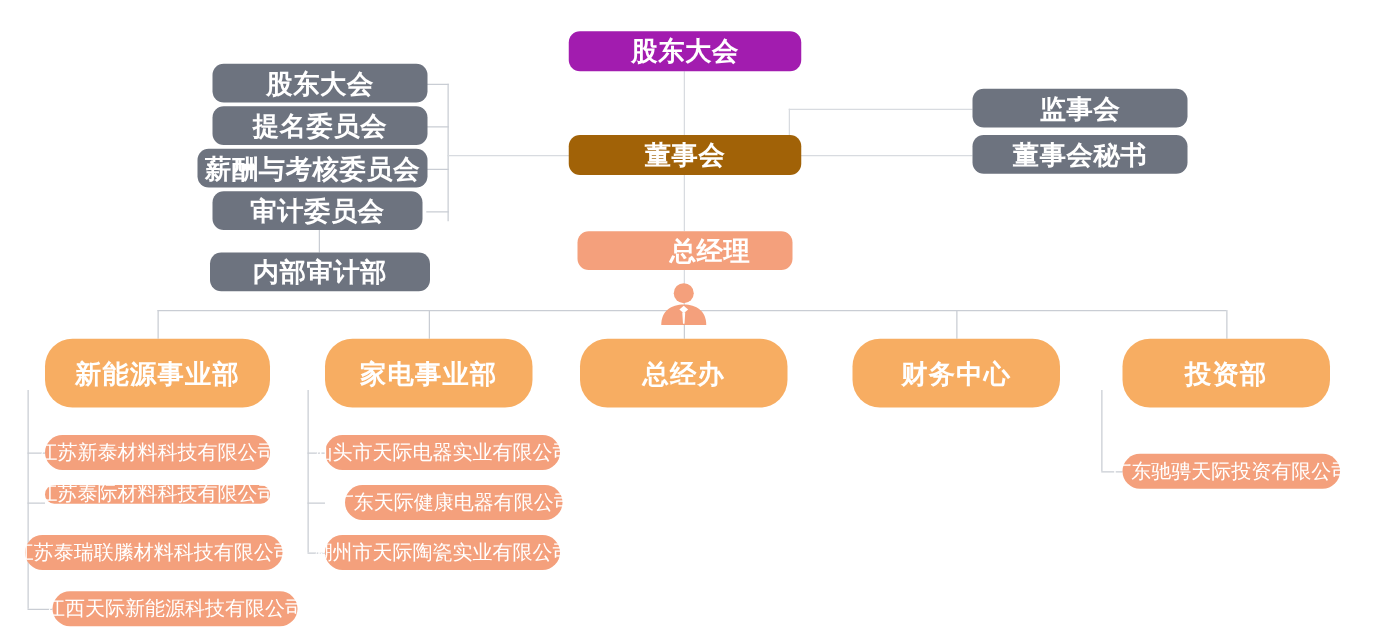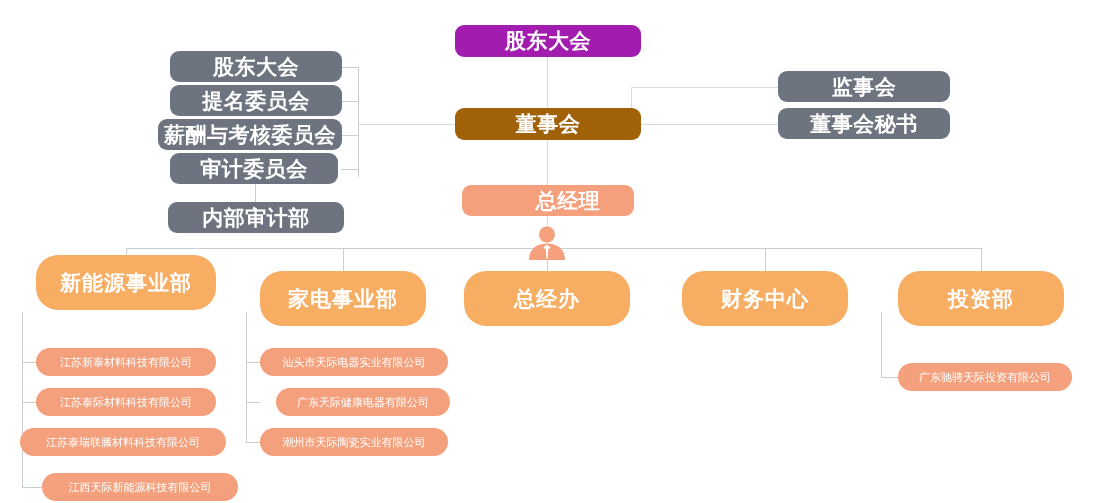--- a/index.html
+++ b/index.html
@@ -39,21 +39,21 @@
   .node.dept{
     background:#f7ad62;
     border-radius:22px;
     font-size:21px;
     font-weight:bold;
     letter-spacing:1px;
   }
   .node.sub{
     background:#f4a07c;
     border-radius:14px;
-    font-size:11px;
+    font-size:16px;
     font-weight:normal;
     letter-spacing:0;
     color:#ffffff;
   }
   
   .ln{
     position:absolute;
     background:#c9cdd4;
     z-index:1;
   }
@@ -139,33 +139,33 @@
   <div class="person" style="left:526px;top:226px;">
     <svg viewBox="0 0 42 34" width="42" height="34" aria-hidden="true">
       <circle cx="21" cy="8.5" r="8" fill="#f4a07c"></circle>
       <path d="M3 34 C3 22.5 11 17.5 21 17.5 C31 17.5 39 22.5 39 34 Z" fill="#f4a07c"></path>
       <path d="M21 18.5 L17.5 21.5 L21 24.5 L24.5 21.5 Z" fill="#ffffff"></path>
       <path d="M19.8 24 L22.2 24 L21.6 33 L20.4 33 Z" fill="#ffffff"></path>
       <path d="M15.5 18.5 L21 24 L18 26.5 L13 21 Z" fill="#ffffff" opacity="0.0"></path>
     </svg>
   </div>
 
-  <div class="node dept" style="left:36px;top:255px;width:180px;height:55px;">新能源事业部</div>
+  <div class="node dept" style="left:36px;top:271px;width:180px;height:55px;">新能源事业部</div>
 
   <div class="node dept" style="left:260px;top:271px;width:166px;height:55px;">家电事业部</div>
 
   <div class="node dept" style="left:464px;top:271px;width:166px;height:55px;">总经办</div>
 
   <div class="node dept" style="left:682px;top:271px;width:166px;height:55px;">财务中心</div>
 
   <div class="node dept" style="left:898px;top:271px;width:166px;height:55px;">投资部</div>
 
   <div class="node sub" style="left:36px;top:348px;width:180px;height:28px;">江苏新泰材料科技有限公司</div>
 
-  <div class="node sub" style="left:36px;top:388px;width:180px;height:28px;">江苏泰际材料科技有限公司</div>
+  <div class="node sub" style="left:36px;top:388px;width:180px;height:15px;">江苏泰际材料科技有限公司</div>
 
   <div class="node sub" style="left:20px;top:428px;width:206px;height:28px;">江苏泰瑞联縢材料科技有限公司</div>
 
   <div class="node sub" style="left:42px;top:473px;width:196px;height:28px;">江西天际新能源科技有限公司</div>
 
   <div class="node sub" style="left:260px;top:348px;width:188px;height:28px;">汕头市天际电器实业有限公司</div>
 
   <div class="node sub" style="left:276px;top:388px;width:174px;height:28px;">广东天际健康电器有限公司</div>
 
   <div class="node sub" style="left:260px;top:428px;width:188px;height:28px;">潮州市天际陶瓷实业有限公司</div>

